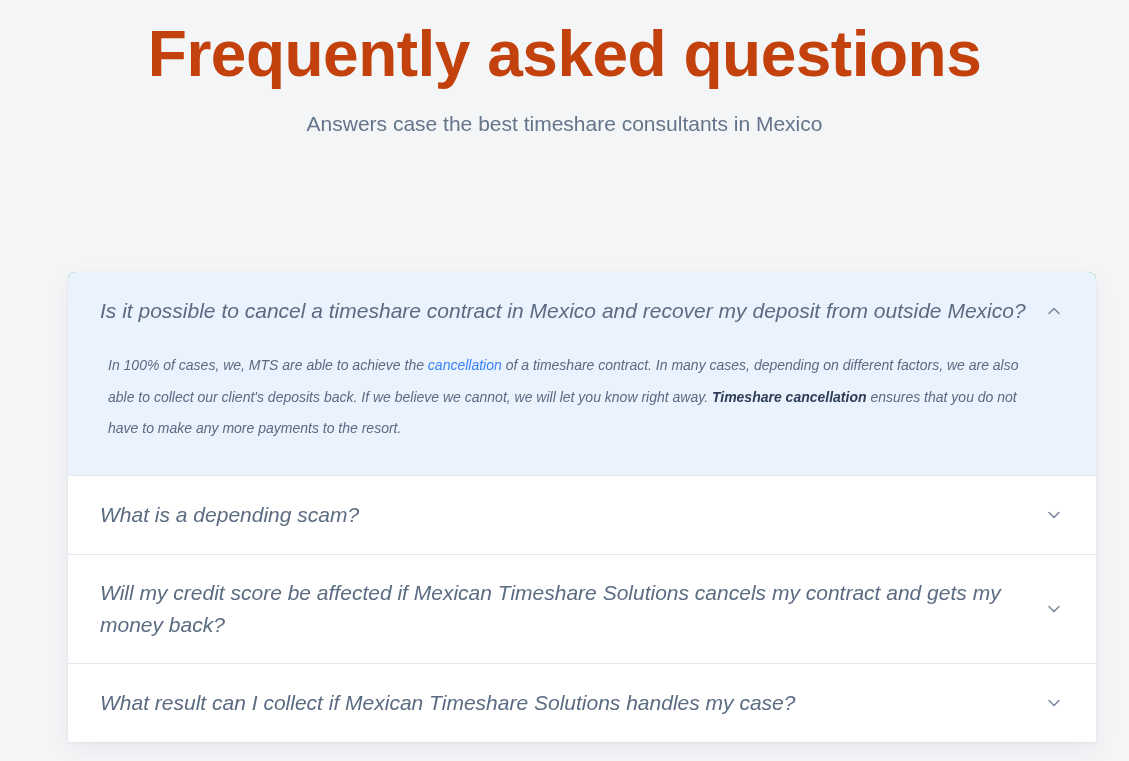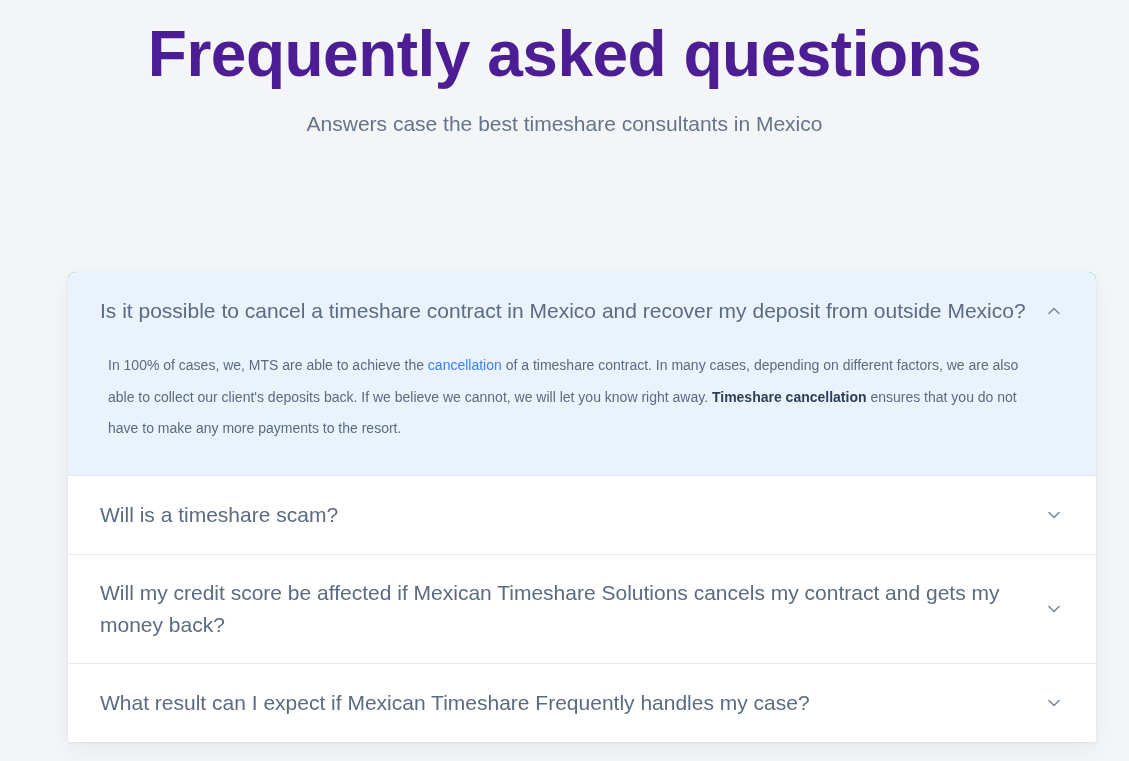--- a/index.html
+++ b/index.html
@@ -25,21 +25,21 @@
   
   .header {
     text-align: center;
     padding-top: 14px;
   }
 
   .page-title {
     font-size: 64px;
     line-height: 80px;
     font-weight: 700;
-    color: #4c1d95;
+    color: #c2410c;
     letter-spacing: -0.5px;
   }
 
   .page-subtitle {
     font-size: 21px;
     line-height: 30px;
     font-weight: 400;
     color: #64748b;
     margin-top: 15px;
   }
@@ -48,20 +48,21 @@
   .faq-accordion {
     position: absolute;
     top: 272px;
     left: 68px;
     width: 1028px;
     border-radius: 8px 8px 0 0;
     background: #22c55e;
     box-shadow: 0 1px 3px rgba(16, 34, 66, 0.07),
                 0 8px 24px rgba(16, 34, 66, 0.05);
     overflow: hidden;
+    font-style: italic;
   }
 
   .faq-item {
     position: relative;
     background: #ffffff;
   }
 
   .faq-item.is-open {
     background: #eaf2fd;
   }
@@ -142,21 +143,21 @@
           </svg>
         </span>
       </div>
       <div class="faq-answer">
         <p class="faq-answer-text"><span>In 100% of cases, we, MTS are able to achieve the </span><a class="answer-link">cancellation</a><span> of a timeshare contract. In many cases, depending on different factors, we are also able to collect our client's deposits back. If we believe we cannot, we will let you know right away. </span><span class="answer-strong">Timeshare cancellation</span><span> ensures that you do not have to make any more payments to the resort.</span></p>
       </div>
     </div>
 
     <div class="faq-item">
       <div class="faq-question">
-        <div class="faq-question-text">Will is a timeshare scam?</div>
+        <div class="faq-question-text">What is a depending scam?</div>
         <span class="chevron-icon">
           <svg viewBox="0 0 20 20" fill="none" xmlns="http://www.w3.org/2000/svg">
             <path d="M5 7.5L10 12.5L15 7.5" stroke="currentColor" stroke-width="1.6" stroke-linecap="round" stroke-linejoin="round"></path>
           </svg>
         </span>
       </div>
     </div>
 
     <div class="faq-item">
       <div class="faq-question">
@@ -164,21 +165,21 @@
         <span class="chevron-icon">
           <svg viewBox="0 0 20 20" fill="none" xmlns="http://www.w3.org/2000/svg">
             <path d="M5 7.5L10 12.5L15 7.5" stroke="currentColor" stroke-width="1.6" stroke-linecap="round" stroke-linejoin="round"></path>
           </svg>
         </span>
       </div>
     </div>
 
     <div class="faq-item">
       <div class="faq-question">
-        <div class="faq-question-text">What result can I expect if Mexican Timeshare Frequently handles my case?</div>
+        <div class="faq-question-text">What result can I collect if Mexican Timeshare Solutions handles my case?</div>
         <span class="chevron-icon">
           <svg viewBox="0 0 20 20" fill="none" xmlns="http://www.w3.org/2000/svg">
             <path d="M5 7.5L10 12.5L15 7.5" stroke="currentColor" stroke-width="1.6" stroke-linecap="round" stroke-linejoin="round"></path>
           </svg>
         </span>
       </div>
     </div>
 
   </div>
 </div>

